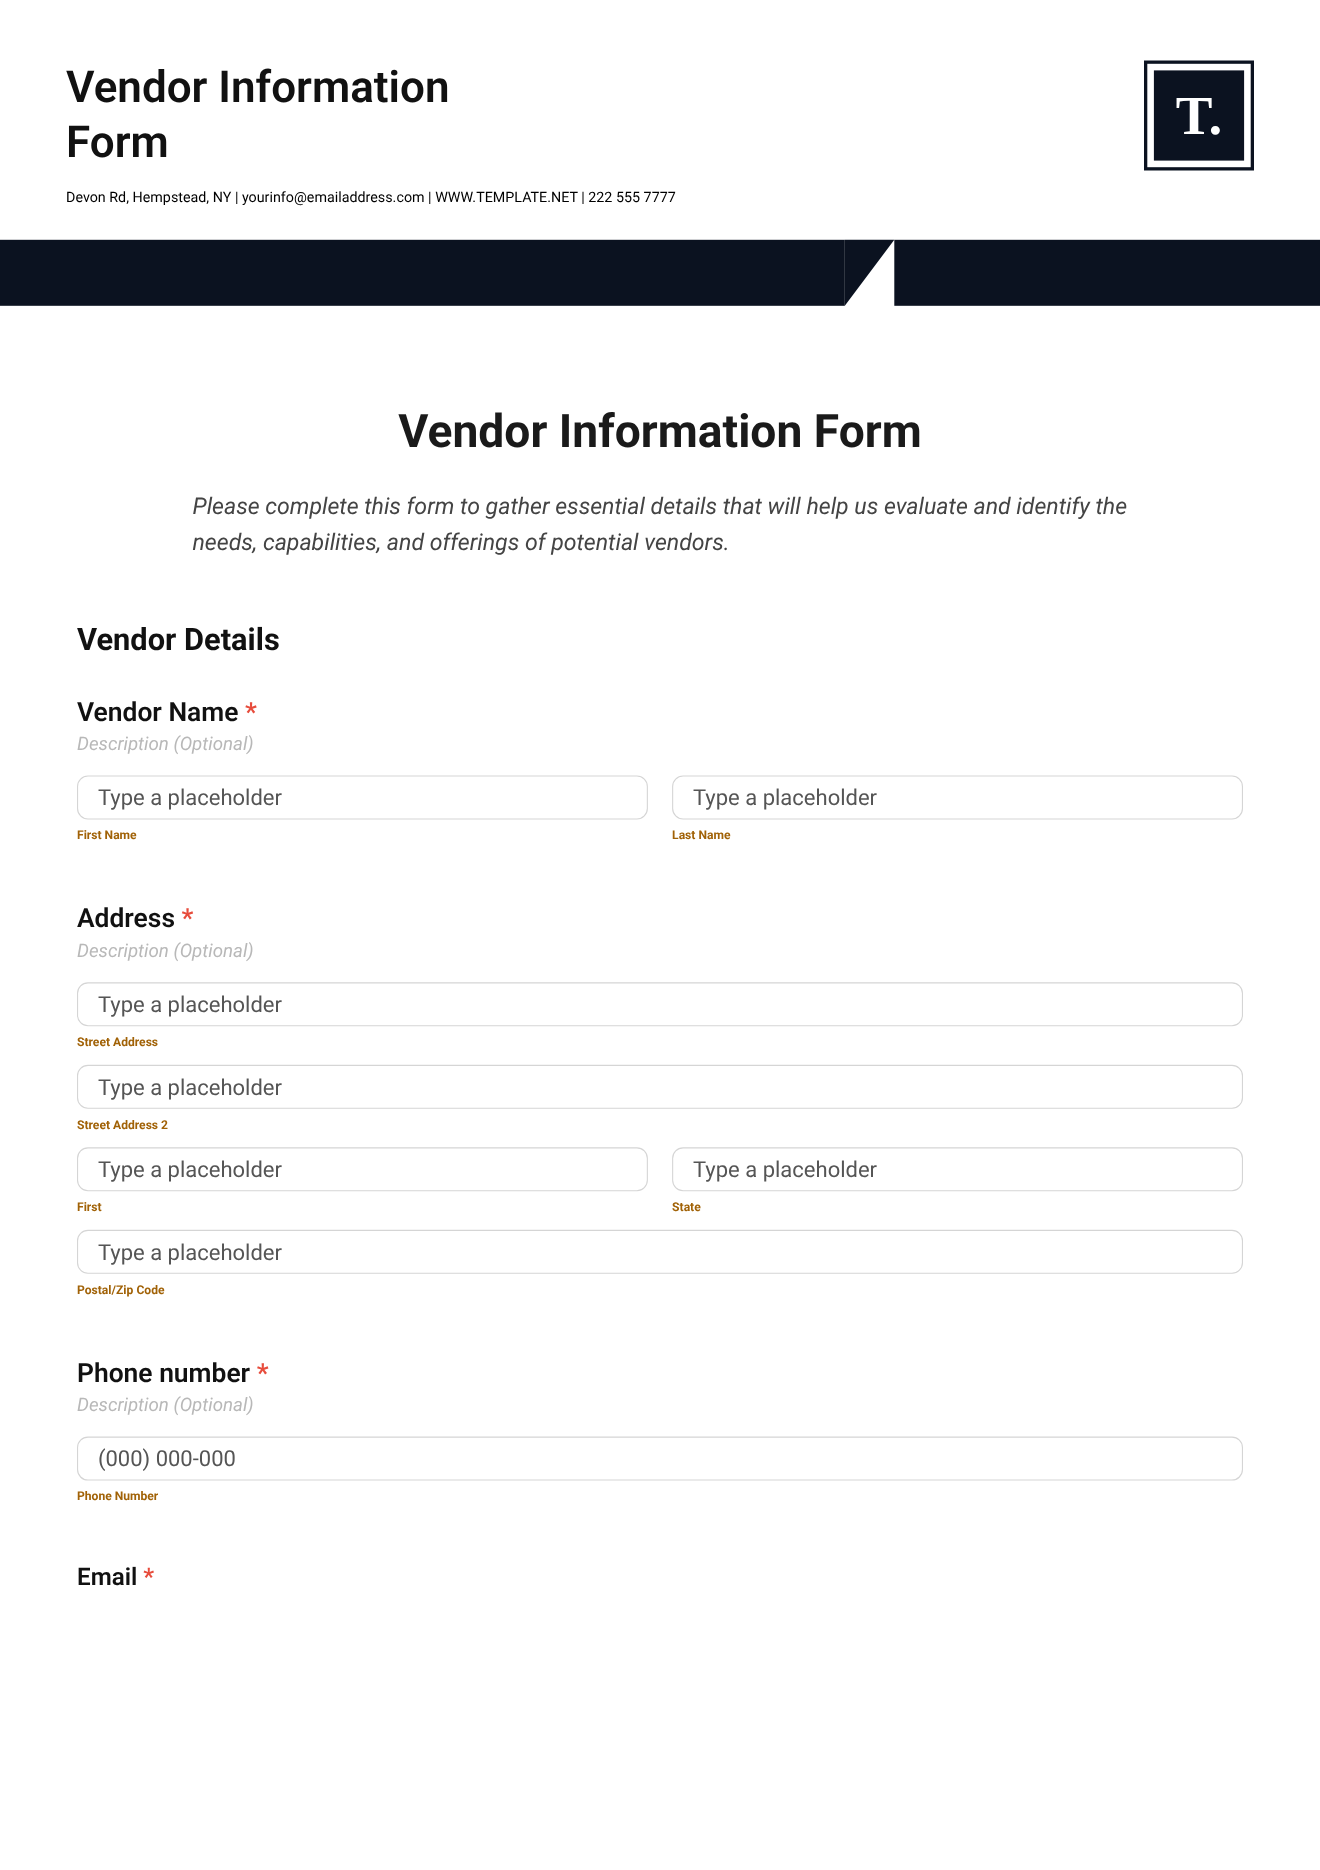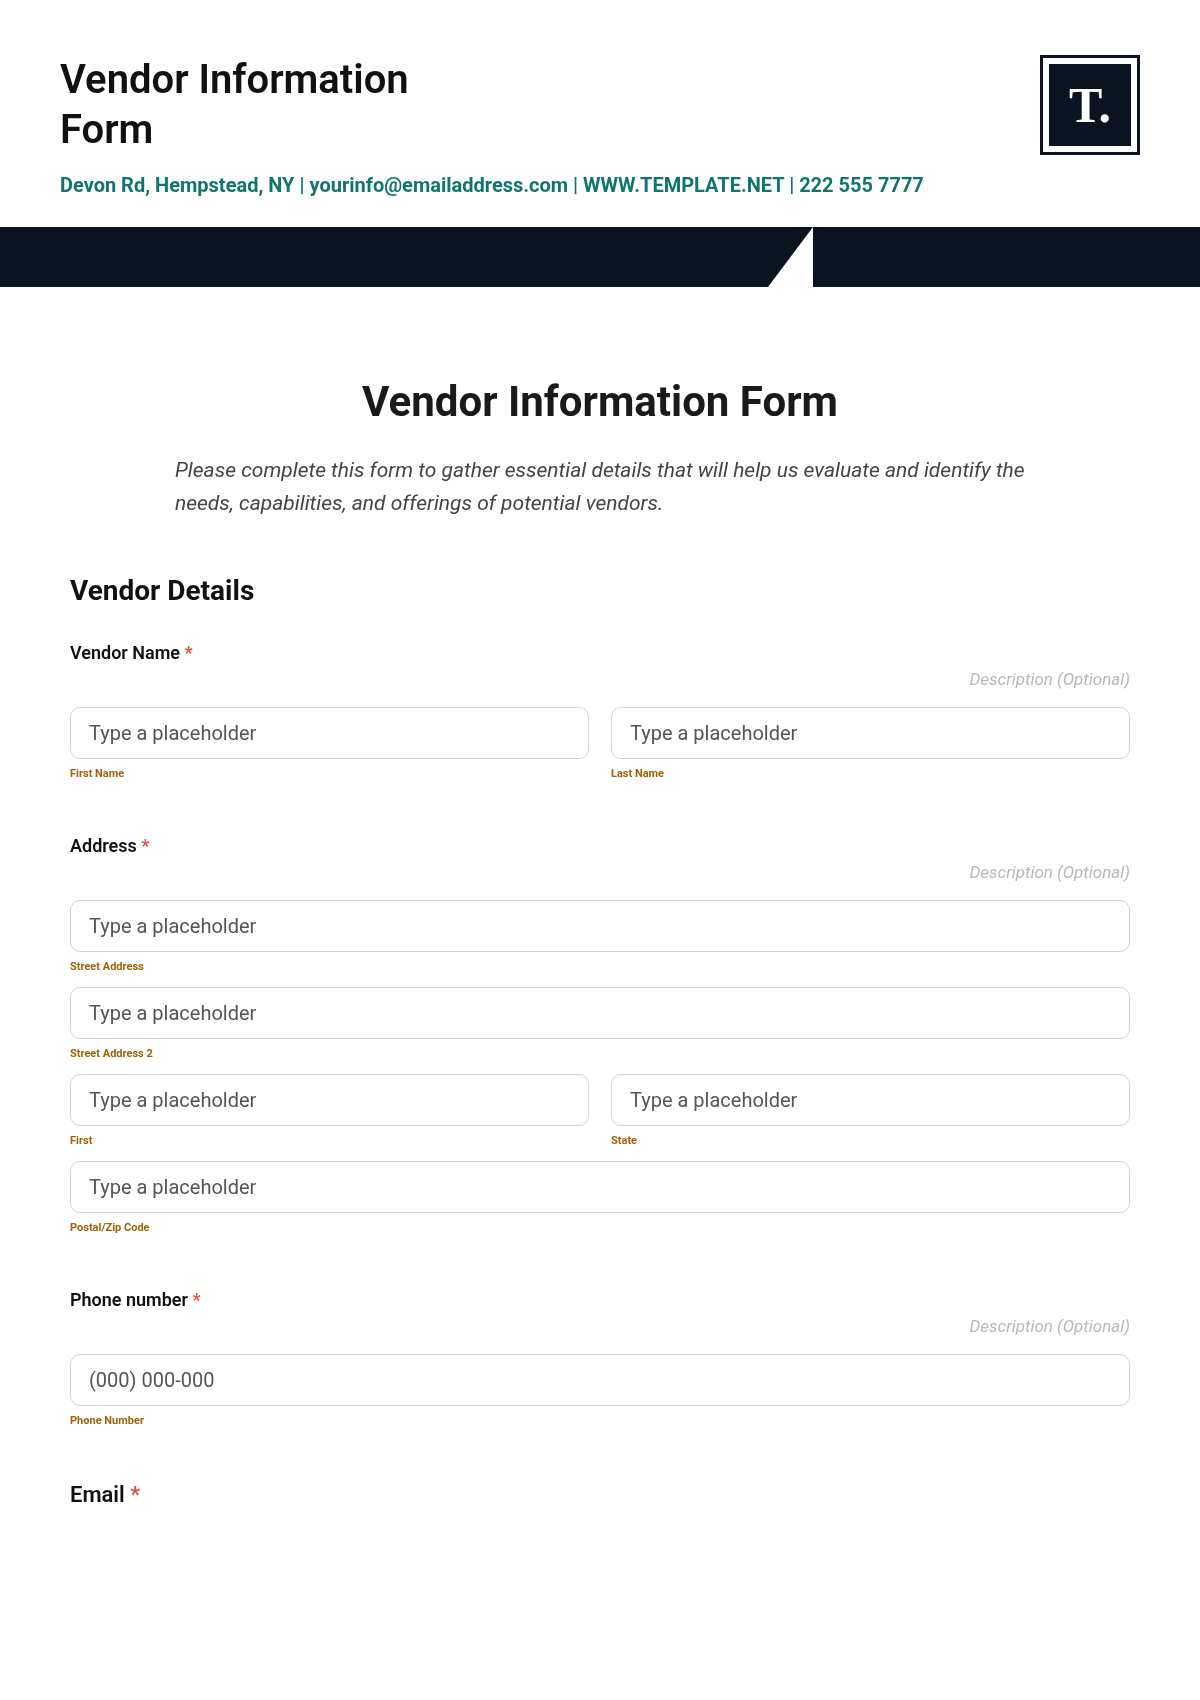--- a/index.html
+++ b/index.html
@@ -39,24 +39,23 @@
     background: #0b1220;
     display: flex;
     align-items: center;
     justify-content: center;
     color: #fff;
     font-size: 50px;
     font-weight: 700;
     font-family: Georgia, serif;
   }
   .sub-line {
-    font-size: 20px;
-    color: #0f766e;
+    font-size: 13px;
+    color: #000000;
     margin-bottom: 30px;
-    font-weight: bold;
   }
   .dark-bar-wrap {
     width: 100%;
     height: 60px;
     position: relative;
     margin-bottom: 90px;
   }
   .dark-bar-left {
     position: absolute;
     left: 0; top: 0;
@@ -99,38 +98,37 @@
     font-style: italic;
   }
   .section-heading {
     font-size: 28px;
     font-weight: 700;
     color: #111;
     margin-bottom: 35px;
   }
   .field-block { margin-bottom: 55px; }
   .field-label {
-    font-size: 18px;
+    font-size: 24px;
     font-weight: 600;
     color: #111;
     margin-bottom: 6px;
   }
   .required { color: #e74c3c; }
   .field-desc {
     font-size: 17px;
     font-style: italic;
     color: #b8b8b8;
     margin-bottom: 18px;
-    text-align: right;
   }
   .row { display: flex; gap: 22px; margin-bottom: 14px; }
   .col { flex: 1; display: flex; flex-direction: column; }
   .input, .select {
     width: 100%;
-    height: 52px;
+    height: 40px;
     border: 1px solid #d5d5d5;
     border-radius: 10px;
     padding: 0 18px;
     font-size: 20px;
     color: #333;
     background: #fff;
     font-family: inherit;
   }
   .input::placeholder { color: #555; }
   .select { color: #a8a8a8; appearance: none; -webkit-appearance: none; background-image: none; }

